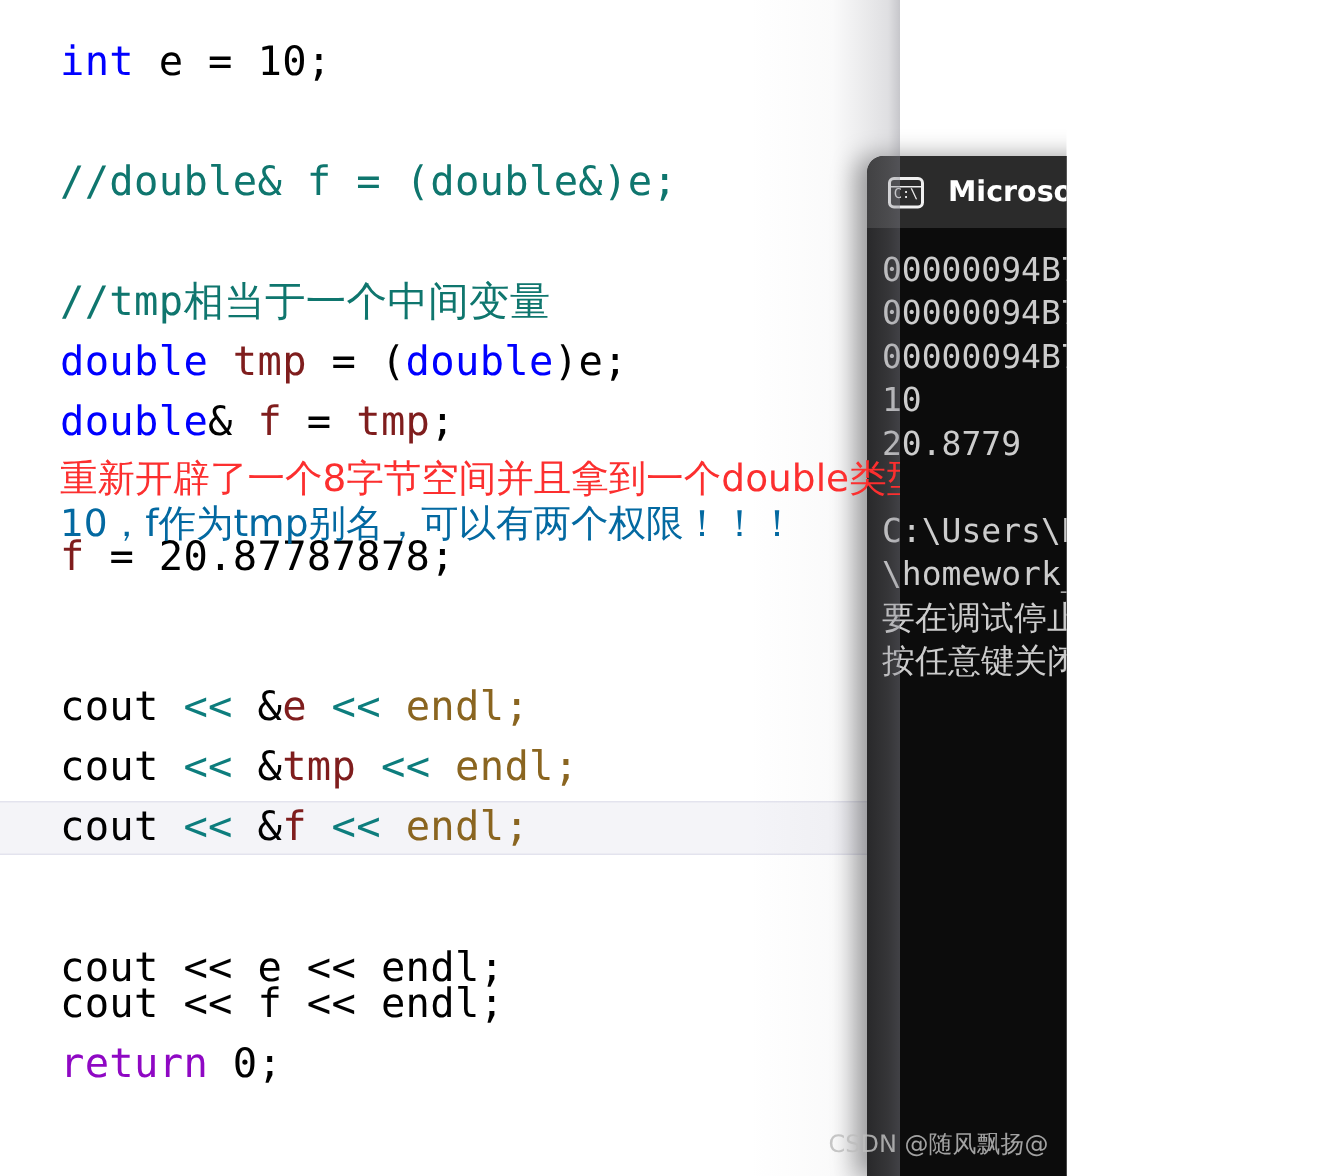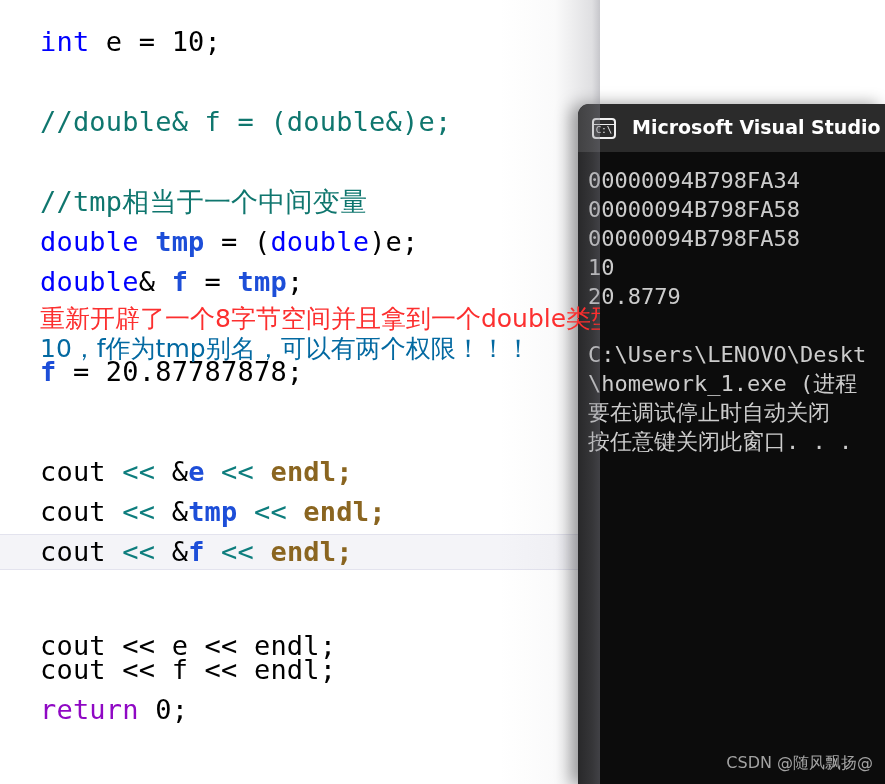--- a/index.html
+++ b/index.html
@@ -9,21 +9,21 @@
   }
   body {
     width: 885px;
     height: 784px;
     overflow: hidden;
     font-family: "DejaVu Sans Mono", monospace;
   }
 
   #screen {
     position: relative;
-    width: 885px;
+    width: 711px;
     height: 784px;
     background: #ffffff;
     overflow: hidden;
   }
 
   
   #editor {
     position: absolute;
     left: 0;
     top: 0;
@@ -66,23 +66,23 @@
     line-height: 30px;
     color: #fc2f2f;
     font-weight: 500;
     z-index: 40;
   }
 
   
   .kw      { color: #0000ff; }          
   .ctrlkw  { color: #8f08c4; }          
   .cmt     { color: #0f766e; }          
-  .ident   { color: #1d4ed8; font-weight: bold; }
+  .ident   { color: #7f1d1d; }
   .shift   { color: #0d7d7d; }          
-  .endl    { color: #8a6520; font-weight: bold; }          
+  .endl    { color: #8a6520; }          
   .num     { color: #000000; }
   .plain   { color: #000000; }
 
   
   #editor-edge-shadow {
     position: absolute;
     left: 500px;
     top: 0;
     width: 100px;
     height: 784px;

